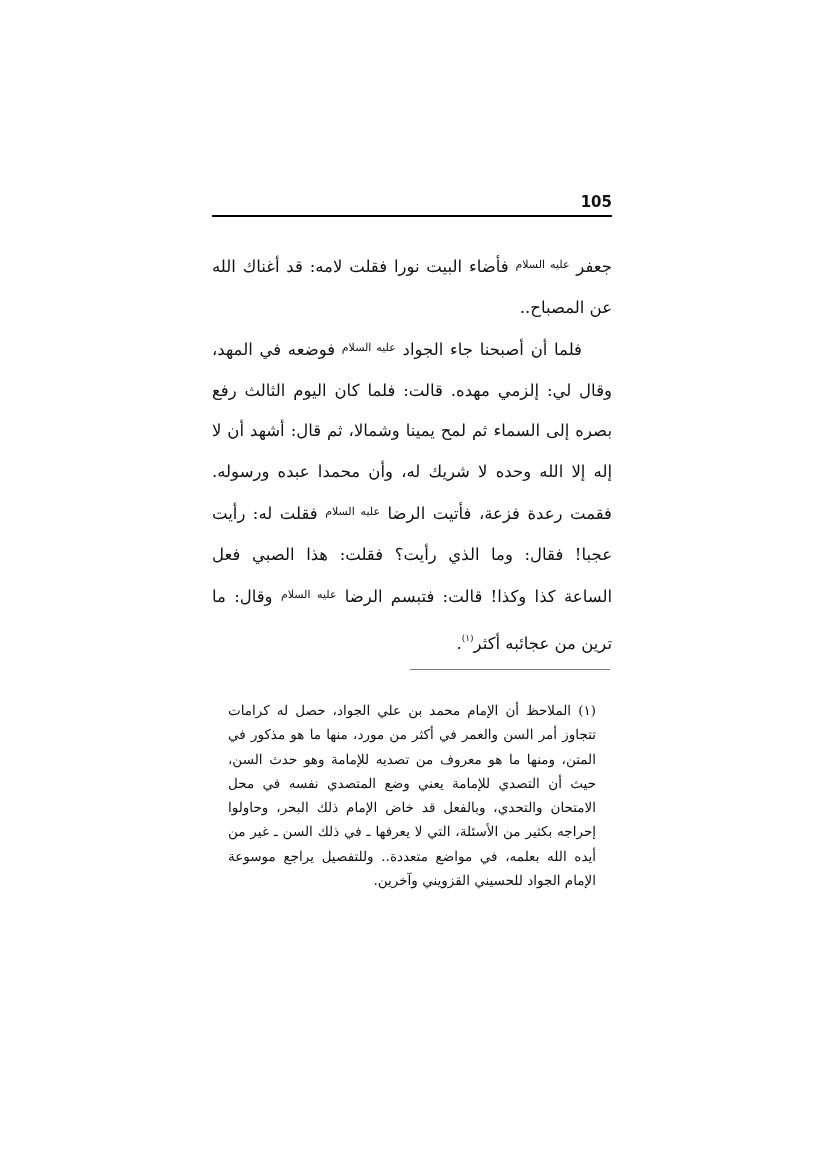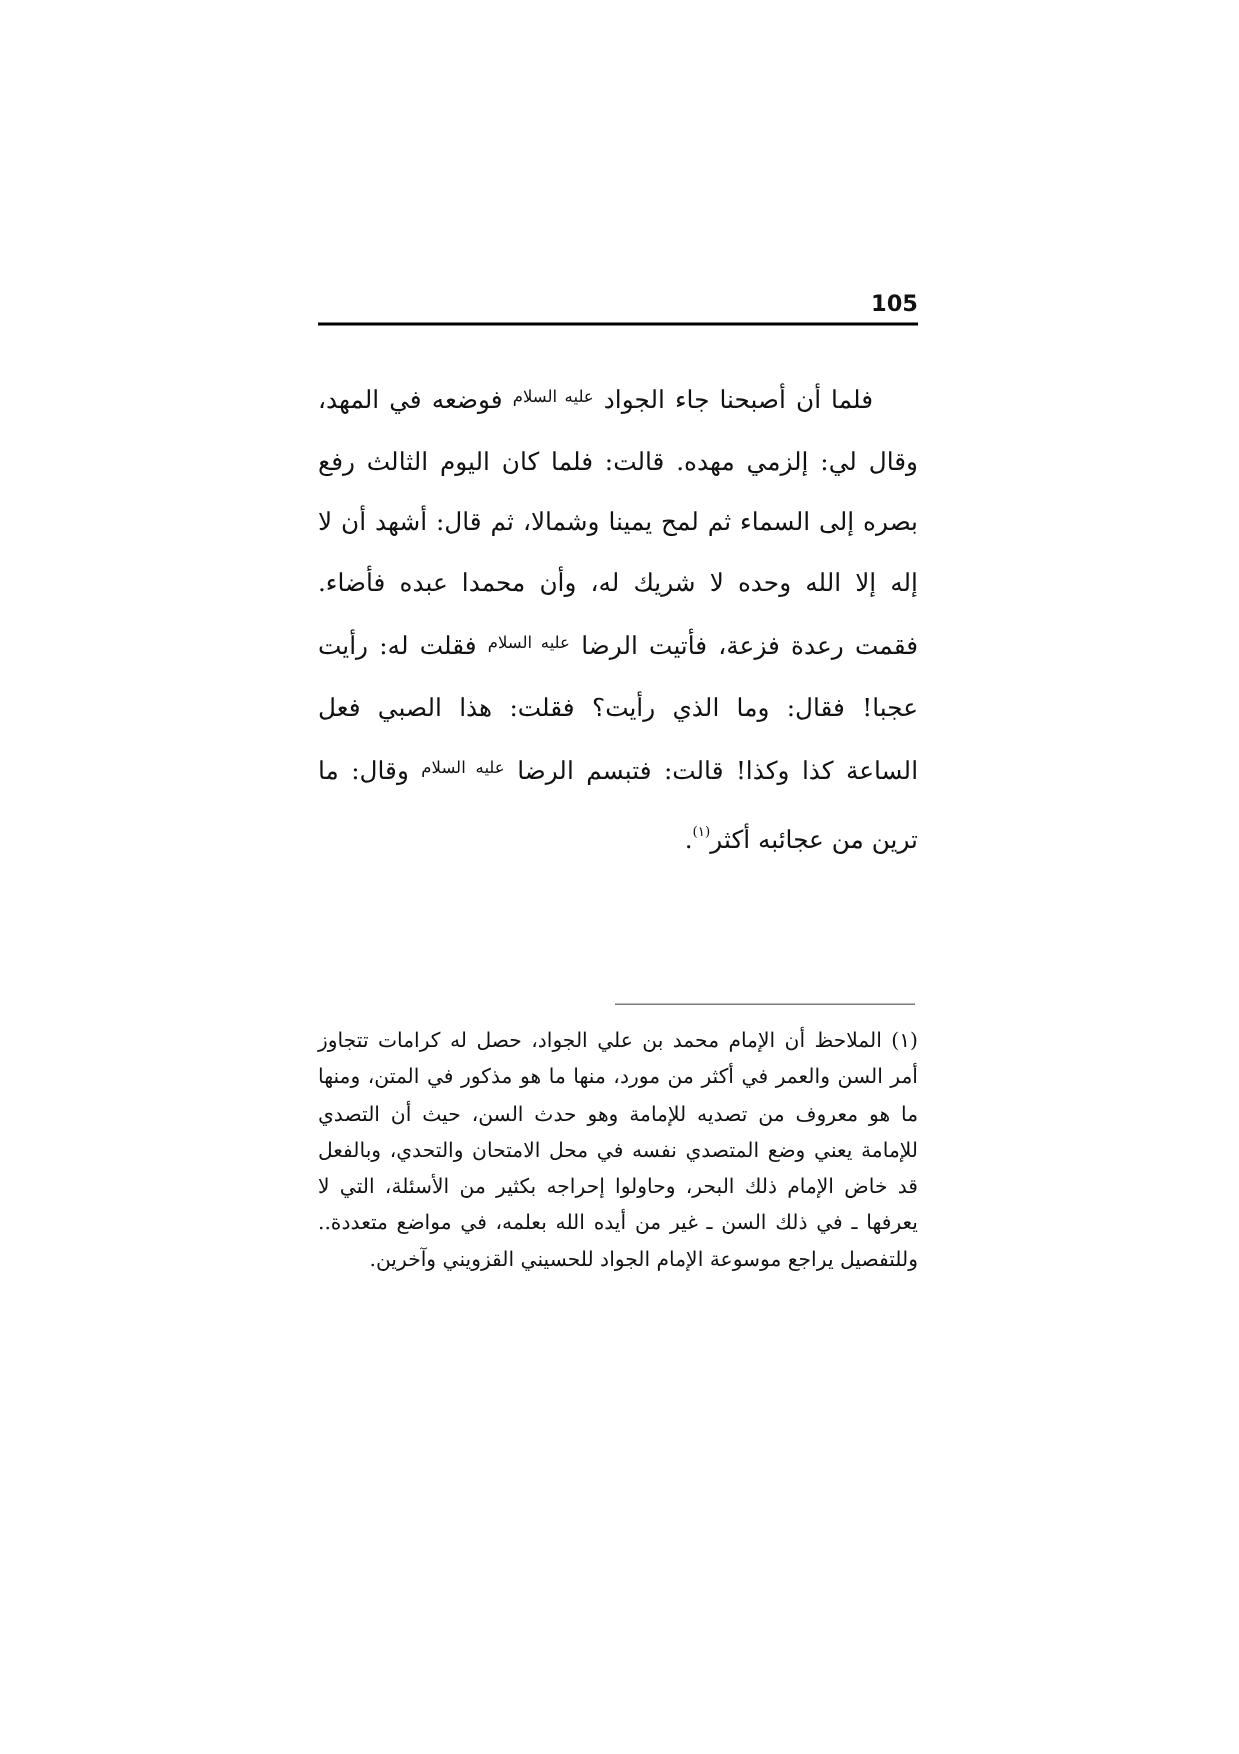--- a/index.html
+++ b/index.html
@@ -88,38 +88,43 @@
       left: 212px;
       top: 682px;
       width: 400px;
       direction: rtl;
       text-align: justify;
       text-align-last: right;
       font-size: 13.5px;
       line-height: 24.3px;
     }
     .footnotes p {
-      margin: 0;
+      margin: 16px;
     }
   </style>
 </head>
 <body>
 
 <div class="page">
 
   <div class="header">
     <span class="page-number">105</span>
   </div>
   <div class="header-rule"></div>
 
   <div class="body-text">
+    <p>
+      <span>جعفر</span>
+      <span class="honorific">عليه السلام</span>
+      <span> فأضاء البيت نورا فقلت لامه: قد أغناك الله عن المصباح..</span>
+    </p>
     <p class="indent">
       <span>فلما أن أصبحنا جاء الجواد</span>
       <span class="honorific">عليه السلام</span>
-      <span> فوضعه في المهد، وقال لي: إلزمي مهده. قالت: فلما كان اليوم الثالث رفع بصره إلى السماء ثم لمح يمينا وشمالا، ثم قال: أشهد أن لا إله إلا الله وحده لا شريك له، وأن محمدا عبده فأضاء. فقمت رعدة فزعة، فأتيت الرضا</span>
+      <span> فوضعه في المهد، وقال لي: إلزمي مهده. قالت: فلما كان اليوم الثالث رفع بصره إلى السماء ثم لمح يمينا وشمالا، ثم قال: أشهد أن لا إله إلا الله وحده لا شريك له، وأن محمدا عبده ورسوله. فقمت رعدة فزعة، فأتيت الرضا</span>
       <span class="honorific">عليه السلام</span>
       <span> فقلت له: رأيت عجبا! فقال: وما الذي رأيت؟ فقلت: هذا الصبي فعل الساعة كذا وكذا! قالت: فتبسم الرضا</span>
       <span class="honorific">عليه السلام</span>
       <span> وقال: ما ترين من عجائبه أكثر</span><span class="fn-ref">(١)</span><span>.</span>
     </p>
   </div>
 
   <div class="footnote-rule"></div>
 
   <div class="footnotes">

